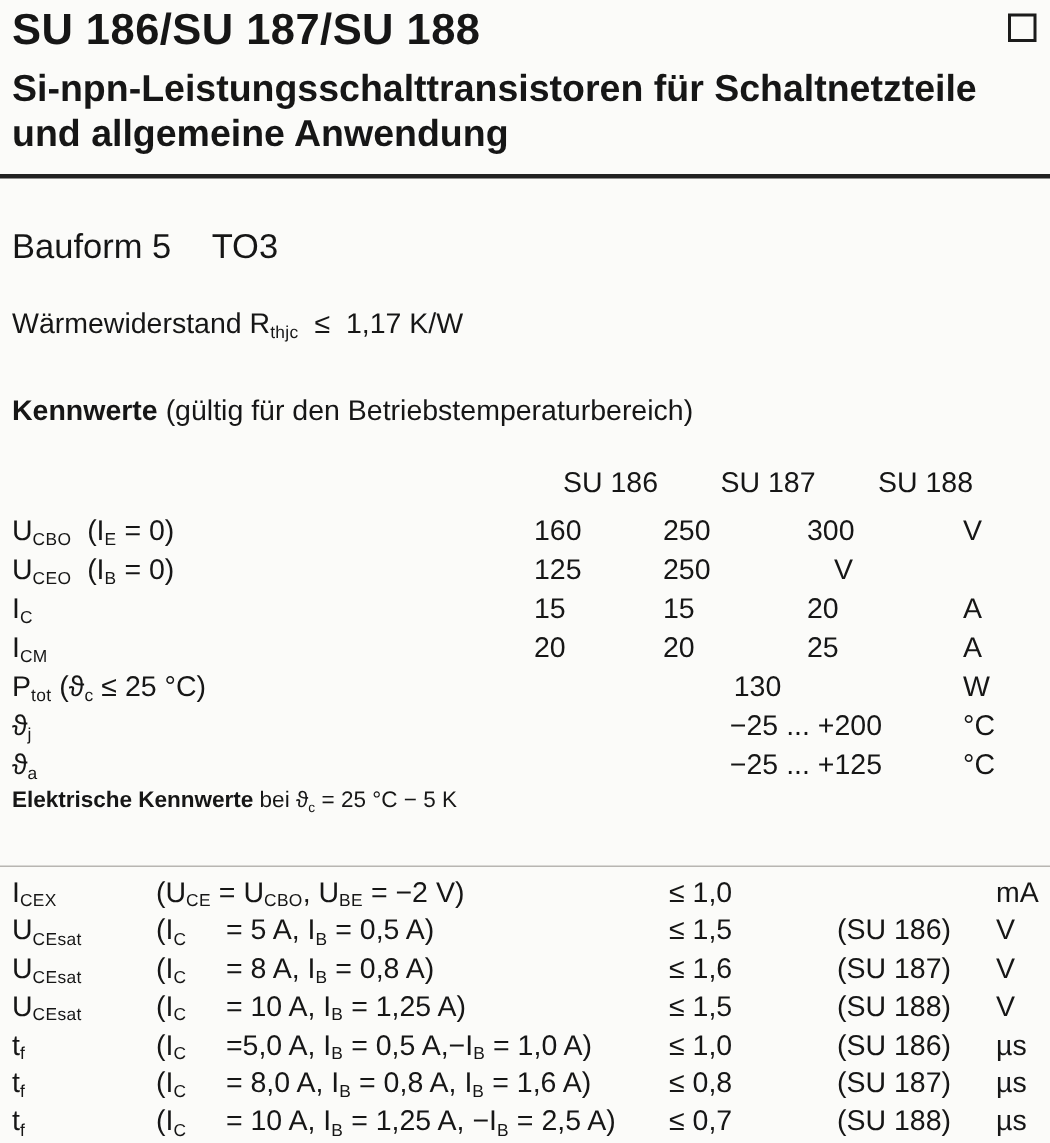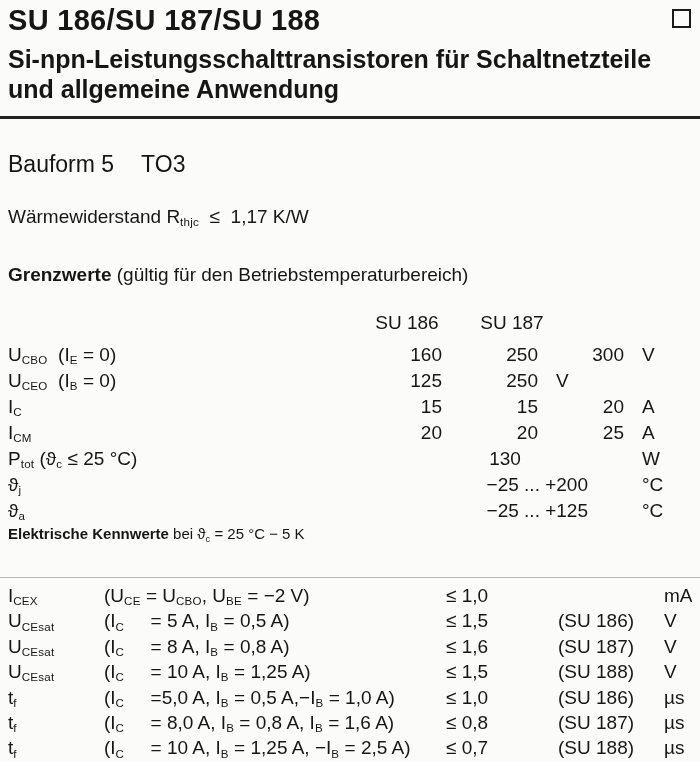--- a/index.html
+++ b/index.html
@@ -24,21 +24,21 @@
 
   #gheading{left:8px;top:264px;font-size:19px}
 
   #gtable{left:8px;top:310px;width:688px;font-size:19px}
   .grow{display:grid;grid-template-columns:348px 86px 96px 86px 1fr;height:26px;line-height:26px}
   .grow.ghead{height:32px;line-height:26px}
   .gh{text-align:center}
   .gh1{transform:translateX(8px)}
   .gh2{transform:translateX(22px)}
   .gh3{transform:translateX(36px)}
-  .gv{text-align:right}
+  .gv{}
   .gu{text-align:left;padding-left:18px}
   .gspan{grid-column:2/5}
   .gspan.ctr{text-align:center;padding-left:30px}
   .gspan.rgt{text-align:right;padding-right:36px}
 
   #kheading{left:8px;top:525px;font-size:15px}
   #rule2{left:0;top:577px;width:700px;height:1px;background:#b8b6b2}
 
   #etable{left:8px;top:583px;width:690px;font-size:19px}
   .erow{display:grid;grid-template-columns:96px 342px 112px 96px 1fr;height:25.4px;line-height:25.4px}
@@ -55,27 +55,28 @@
   <div>und allgemeine Anwendung</div>
 </div>
 <div id="rule1" class="abs"></div>
 
 <div id="bauform" class="abs">
   <span>Bauform 5</span><span class="pkg">TO3</span>
 </div>
 
 <div id="thermal" class="abs">Wärmewiderstand R<span class="sb">thjc</span>&nbsp; ≤ &nbsp;1,17 K/W</div>
 
-<div id="gheading" class="abs"><span class="bd">Grenzwerte</span> (gültig für den Betriebstemperaturbereich)</div>
+<div id="gheading" class="abs"><span class="bd">Kennwerte</span> (gültig für den Betriebstemperaturbereich)</div>
 
 <div id="gtable" class="abs">
   <div class="grow ghead">
     <span></span>
     <span class="gh gh1">SU 186</span>
     <span class="gh gh2">SU 187</span>
+    <span class="gh gh3">SU 188</span>
     <span></span>
   </div>
 
   <div class="grow">
     <span>U<span class="sb">CBO</span>&nbsp;&nbsp;(I<span class="sb">E</span> = 0)</span>
     <span class="gv">160</span>
     <span class="gv">250</span>
     <span class="gv">300</span>
     <span class="gu">V</span>
   </div>

